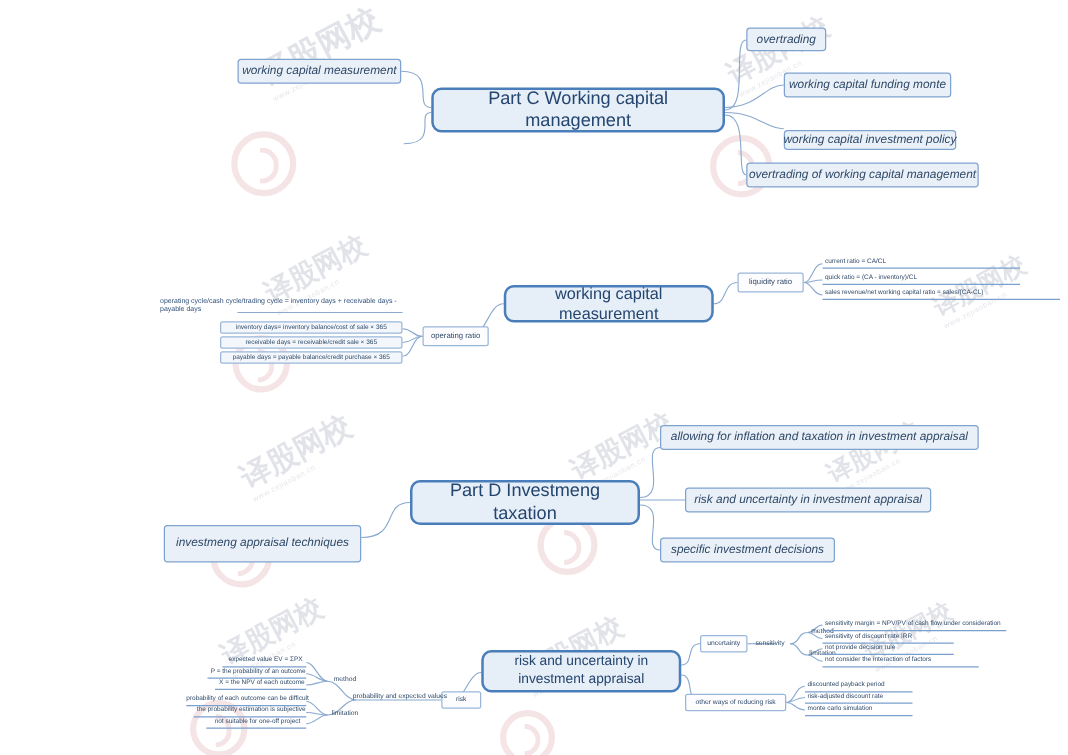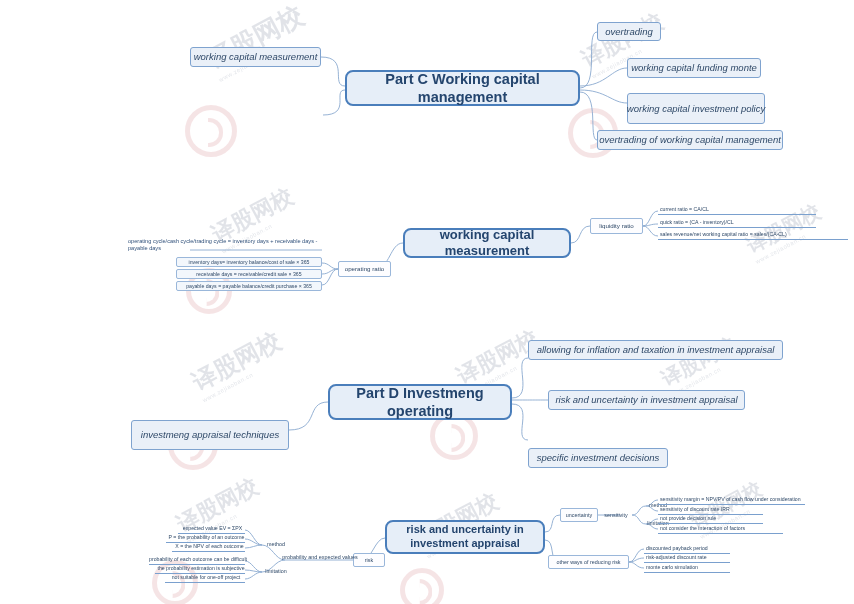--- a/index.html
+++ b/index.html
@@ -40,21 +40,21 @@
     justify-content: center;
     text-align: center;
     line-height: 1.25;
     padding: 2px 6px;
     white-space: nowrap;
   }
   .node.central {
     background: #e6eef8;
     border: 2px solid #4a7ebb;
     border-radius: 8px;
-    font-weight: bold;
+    font-weight: normal;
     color: #24456e;
     font-size: 14.5px;
     white-space: normal;
     padding: 4px 10px;
   }
   .node.branch {
     font-size: 9.5px;
     background: #eaf0f8;
     border-color: #7fa3cf;
     font-style: italic;
@@ -251,46 +251,46 @@
       <path d="M629,562 C636,562 636,568 644,568"></path>
     </g>
   </svg>
 
   <div class="node central" style="left:345px; top:70px; width:235px; height:36px;">Part C Working capital management</div>
 
   <div class="node branch" style="left:190px; top:47px; width:131px; height:20px;">working capital measurement</div>
 
   <div class="node branch" style="left:597px; top:22px; width:64px; height:19px;">overtrading</div>
   <div class="node branch" style="left:627px; top:58px; width:134px; height:20px;">working capital funding monte</div>
-  <div class="node branch" style="left:627px; top:93px; width:138px; height:31px;">working capital investment policy</div>
+  <div class="node branch" style="left:627px; top:104px; width:138px; height:16px;">working capital investment policy</div>
   <div class="node branch" style="left:597px; top:130px; width:186px; height:20px;">overtrading of working capital management</div>
 
   <div class="node central" style="left:403px; top:228px; width:168px; height:30px; font-size:13px;">working capital measurement</div>
 
   <div class="node tiny" style="left:590px; top:218px; width:53px; height:16px; font-size:6.2px;">liquidity ratio</div>
 
   <div class="node underline-item" style="left:658px; top:206px; width:158px; height:9px;">current ratio =  CA/CL</div>
   <div class="node underline-item" style="left:658px; top:219px; width:158px; height:9px;">quick ratio = (CA - inventory)/CL</div>
   <div class="node underline-item" style="left:658px; top:231px; width:190px; height:9px;">sales revenue/net working capital ratio = sales/(CA-CL)</div>
 
   <div class="node tiny" style="left:338px; top:261px; width:53px; height:16px; font-size:6.2px;">operating ratio</div>
 
   <div class="node plain" style="left:128px; top:237px; width:200px; height:16px;">operating cycle/cash cycle/trading cycle = inventory days + receivable days - payable days</div>
 
   <div class="node boxed-mini" style="left:176px; top:257px; width:146px; height:10px;">inventory days= inventory balance/cost of sale × 365</div>
   <div class="node boxed-mini" style="left:176px; top:269px; width:146px; height:10px;">receivable days = receivable/credit sale × 365</div>
   <div class="node boxed-mini" style="left:176px; top:281px; width:146px; height:10px;">payable days = payable balance/credit purchase × 365</div>
 
-  <div class="node central" style="left:328px; top:384px; width:184px; height:36px;">Part D Investmeng operating</div>
+  <div class="node central" style="left:328px; top:384px; width:184px; height:36px;">Part D Investmeng taxation</div>
 
   <div class="node branch" style="left:131px; top:420px; width:158px; height:30px;">investmeng appraisal techniques</div>
 
   <div class="node branch" style="left:528px; top:340px; width:255px; height:20px;">allowing for inflation and taxation in investment appraisal</div>
   <div class="node branch" style="left:548px; top:390px; width:197px; height:20px;">risk and uncertainty in investment appraisal</div>
-  <div class="node branch" style="left:528px; top:448px; width:140px; height:20px;">specific investment decisions</div>
+  <div class="node branch" style="left:528px; top:430px; width:140px; height:20px;">specific investment decisions</div>
 
   <div class="node central" style="left:385px; top:520px; width:160px; height:34px; font-size:11px;">risk and uncertainty in investment appraisal</div>
 
   <div class="node tiny" style="left:353px; top:553px; width:32px; height:14px;">risk</div>
 
   <div class="node micro-label" style="left:285px; top:552px; width:70px; height:10px; justify-content:center;">probability and expected values</div>
 
   <div class="node micro-label" style="left:264px; top:540px; width:24px; height:9px;">method</div>
   <div class="node underline-item" style="left:178px; top:525px; width:67px; height:9px; justify-content:center;">expected value EV = ΣPX</div>
   <div class="node underline-item" style="left:166px; top:534px; width:79px; height:9px; justify-content:center;">P =  the probability of an outcome</div>

